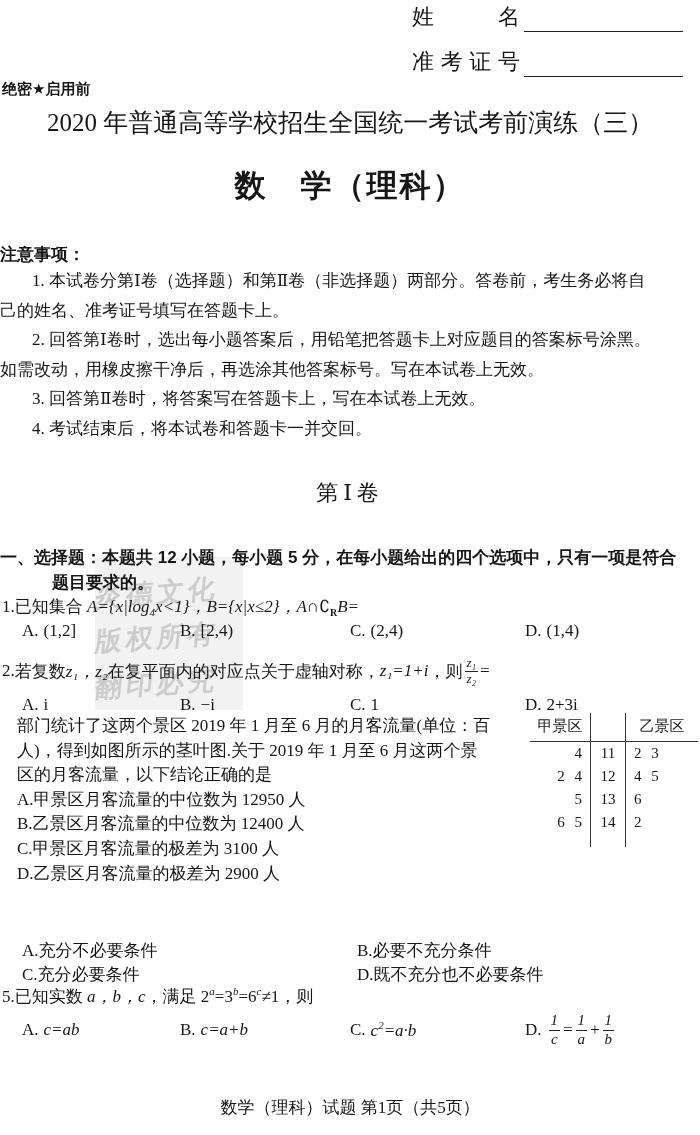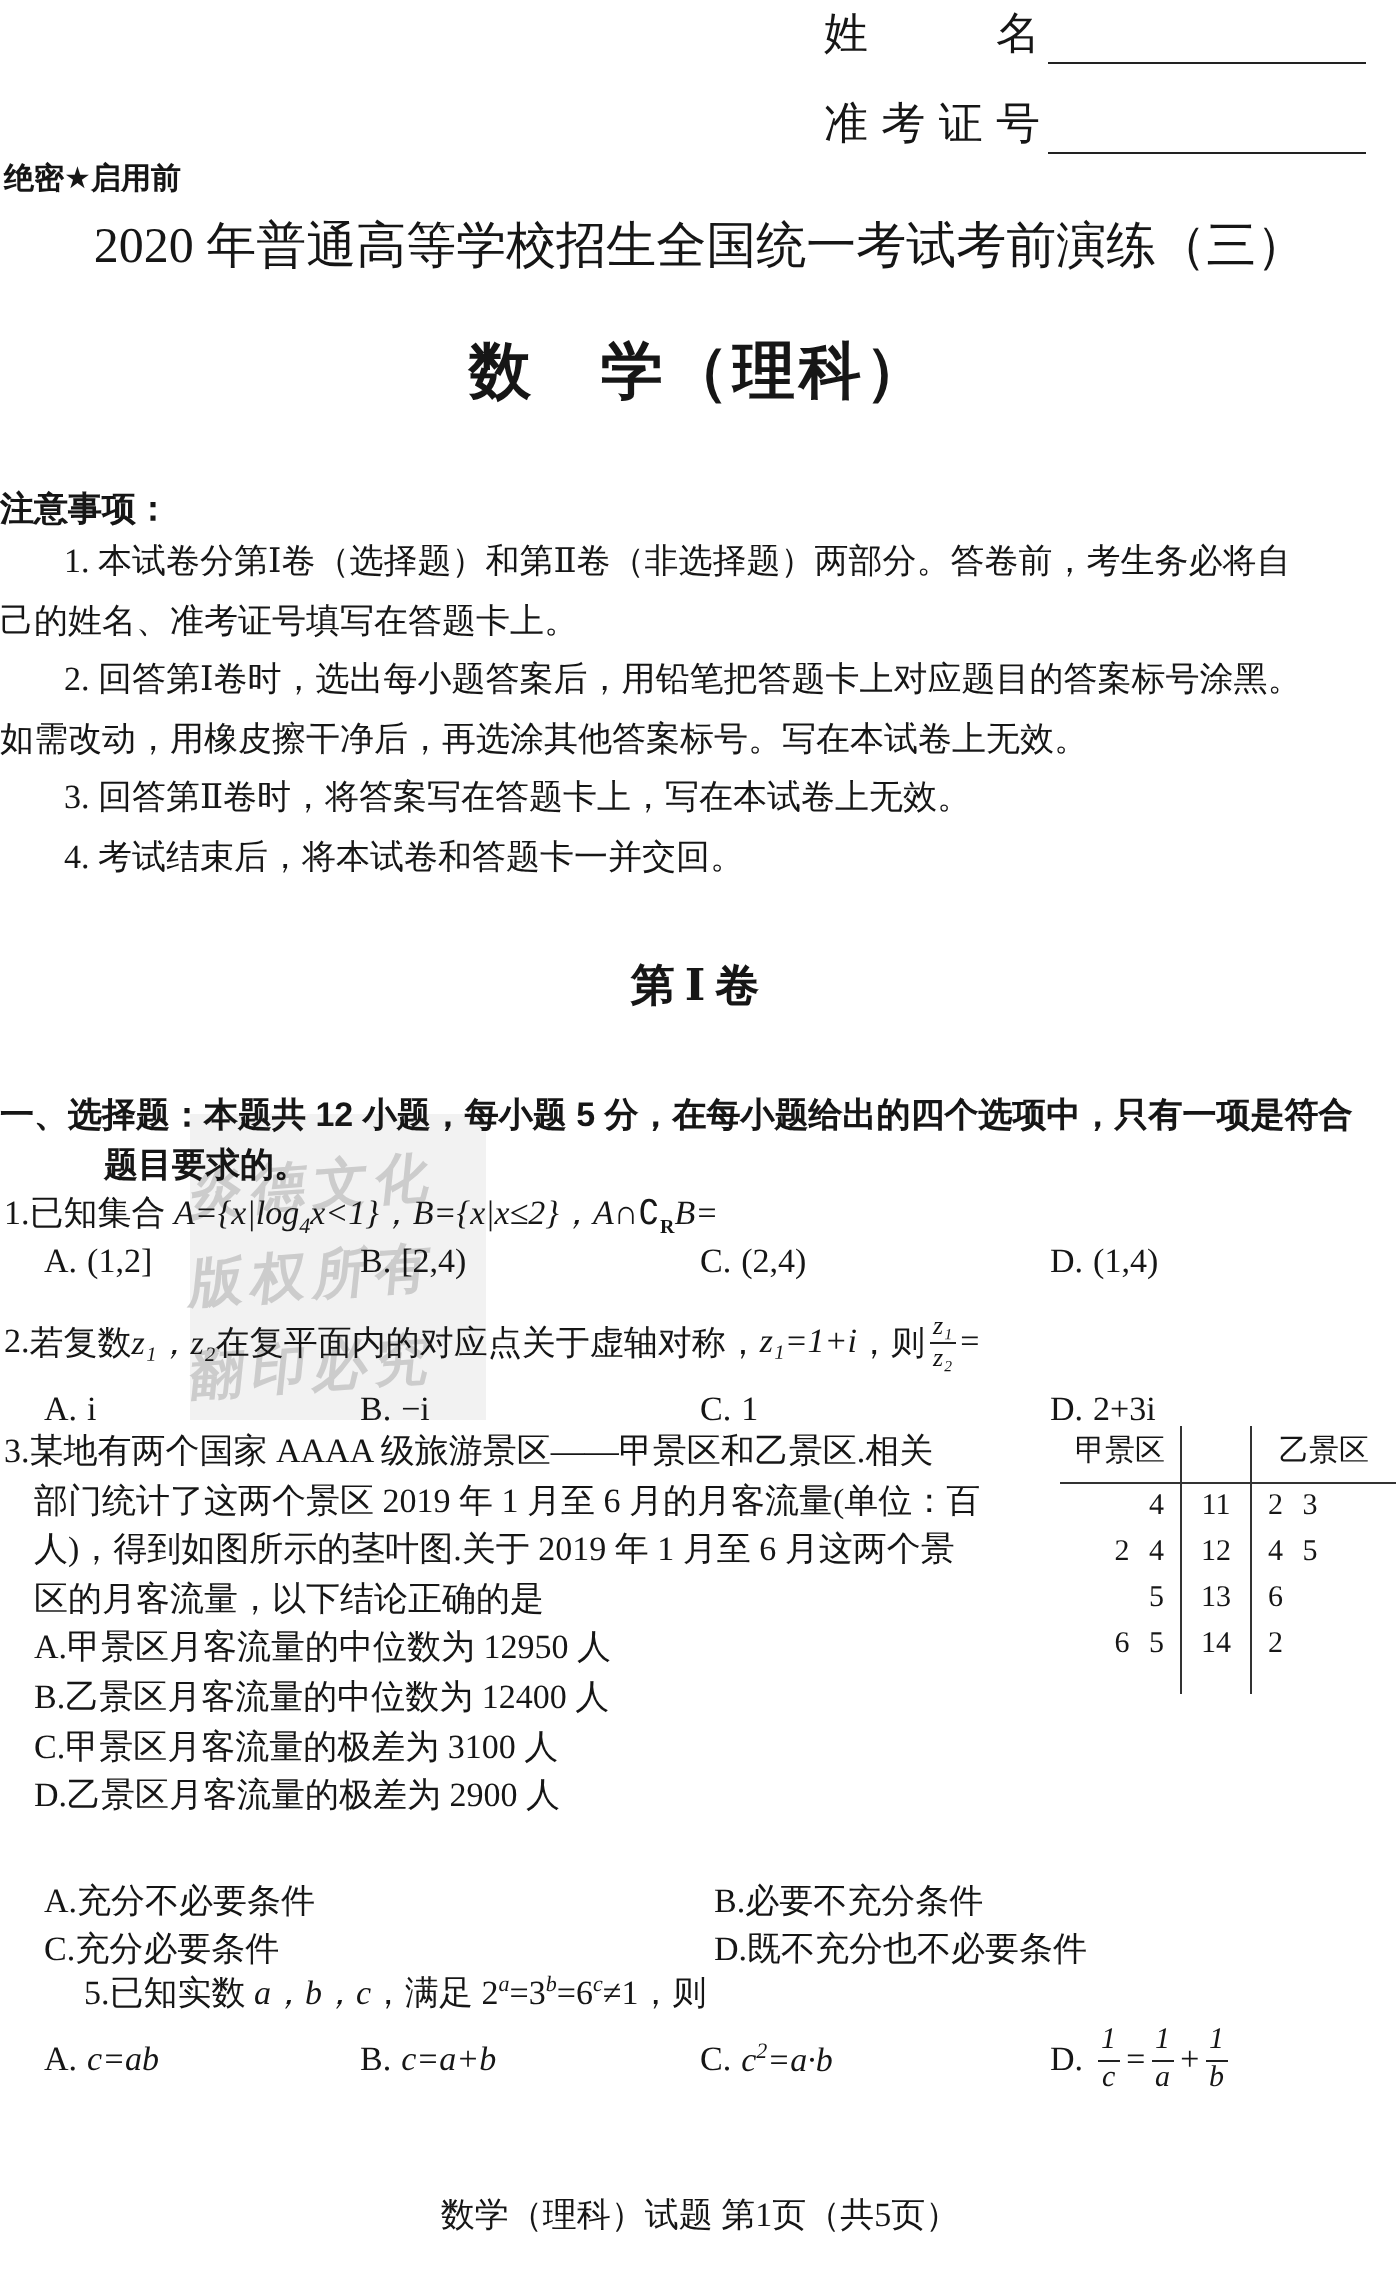--- a/index.html
+++ b/index.html
@@ -27,21 +27,21 @@
   .secrecy { position:absolute; left:2px; top:80px; font-size:15px; z-index:1; }
   .exam-title { position:absolute; left:0; top:106px; width:100%; text-align:center; font-size:25px; white-space:nowrap; z-index:1; }
   .subject-title { position:absolute; left:0; top:165px; width:100%; text-align:center; font-size:31px; letter-spacing:2px; z-index:1; }
 
   
   .notice { position:absolute; left:0; top:243px; width:700px; font-size:17px; z-index:1; }
   .notice-heading { font-size:17px; margin-bottom:0; }
   .notice-line { line-height:29.5px; white-space:nowrap; }
   .notice-line.indent { text-indent:32px; }
 
-  .part-heading { position:absolute; top:478px; left:0; width:100%; text-align:center; font-size:22px; font-weight:bold; letter-spacing:5px; z-index:1; }
+  .part-heading { position:absolute; top:478px; left:0; width:100%; text-align:center; font-size:22px; font-weight:normal; letter-spacing:5px; z-index:1; }
 
   .instruction { position:absolute; top:545px; left:0; width:700px; font-size:17px; line-height:25px; z-index:1; }
   .ind2 { padding-left:52px; }
 
   
   .q { position:absolute; left:2px; font-size:17px; z-index:1; }
   .math { font-style:italic; }
   sub, sup { font-size:11px; font-style:italic; }
   .bsub { font-weight:bold; font-style:normal; font-size:10px; }
 
@@ -71,21 +71,21 @@
   .sl-h { height:28px; line-height:26px; border-bottom:1.2px solid #333; text-align:center; }
   .sl-vline { border-left:1.2px solid #333; border-right:1.2px solid #333; }
   .sl-l { text-align:right; padding-right:8px; word-spacing:6px; }
   .sl-s { text-align:center; }
   .sl-r { text-align:left; padding-left:8px; word-spacing:6px; }
   .sl-tail { height:13px; }
 
   .q4-stem { top:912px; white-space:nowrap; }
   .q4-opts1 { top:939px; } .q4-opts2 { top:963px; }
 
-  .q5-stem { top:985px; white-space:nowrap;margin-left:40px; }
+  .q5-stem { top:985px; white-space:nowrap; }
   .q5-opts { position:absolute; left:0; top:1006px; width:700px; height:48px; z-index:1; font-size:17px; }
   .q5-opt { position:absolute; top:0; height:48px; display:flex; align-items:center; white-space:nowrap; }
   .q5-opt .frac { font-size:15px; }
 
   .footer { position:absolute; top:1096px; left:0; width:100%; text-align:center; font-size:17px; z-index:1; }
 </style>
 </head>
 <body>
 
 <div class="page">
@@ -150,21 +150,20 @@
       <span>=</span>
   </div>
   <div class="optrow q2-opts">
     <span class="opt c1"><span class="olabel">A.</span><span>i</span></span>
     <span class="opt c2"><span class="olabel">B.</span><span>−i</span></span>
     <span class="opt c3"><span class="olabel">C.</span><span>1</span></span>
     <span class="opt c4"><span class="olabel">D.</span><span>2+3i</span></span>
   </div>
 
   <div class="q q3-text">
-    <div class="q3-line"><span>3.</span><span>某地有两个国家 AAAA 级旅游景区——甲景区和乙景区.相关</span></div>
     <div class="q3-line cont">部门统计了这两个景区 2019 年 1 月至 6 月的月客流量(单位：百</div>
     <div class="q3-line cont">人)，得到如图所示的茎叶图.关于 2019 年 1 月至 6 月这两个景</div>
     <div class="q3-line cont">区的月客流量，以下结论正确的是</div>
     <div class="q3-line cont">A.甲景区月客流量的中位数为 12950 人</div>
     <div class="q3-line cont">B.乙景区月客流量的中位数为 12400 人</div>
     <div class="q3-line cont">C.甲景区月客流量的极差为 3100 人</div>
     <div class="q3-line cont">D.乙景区月客流量的极差为 2900 人</div>
   </div>
 
   <div class="stemleaf">

